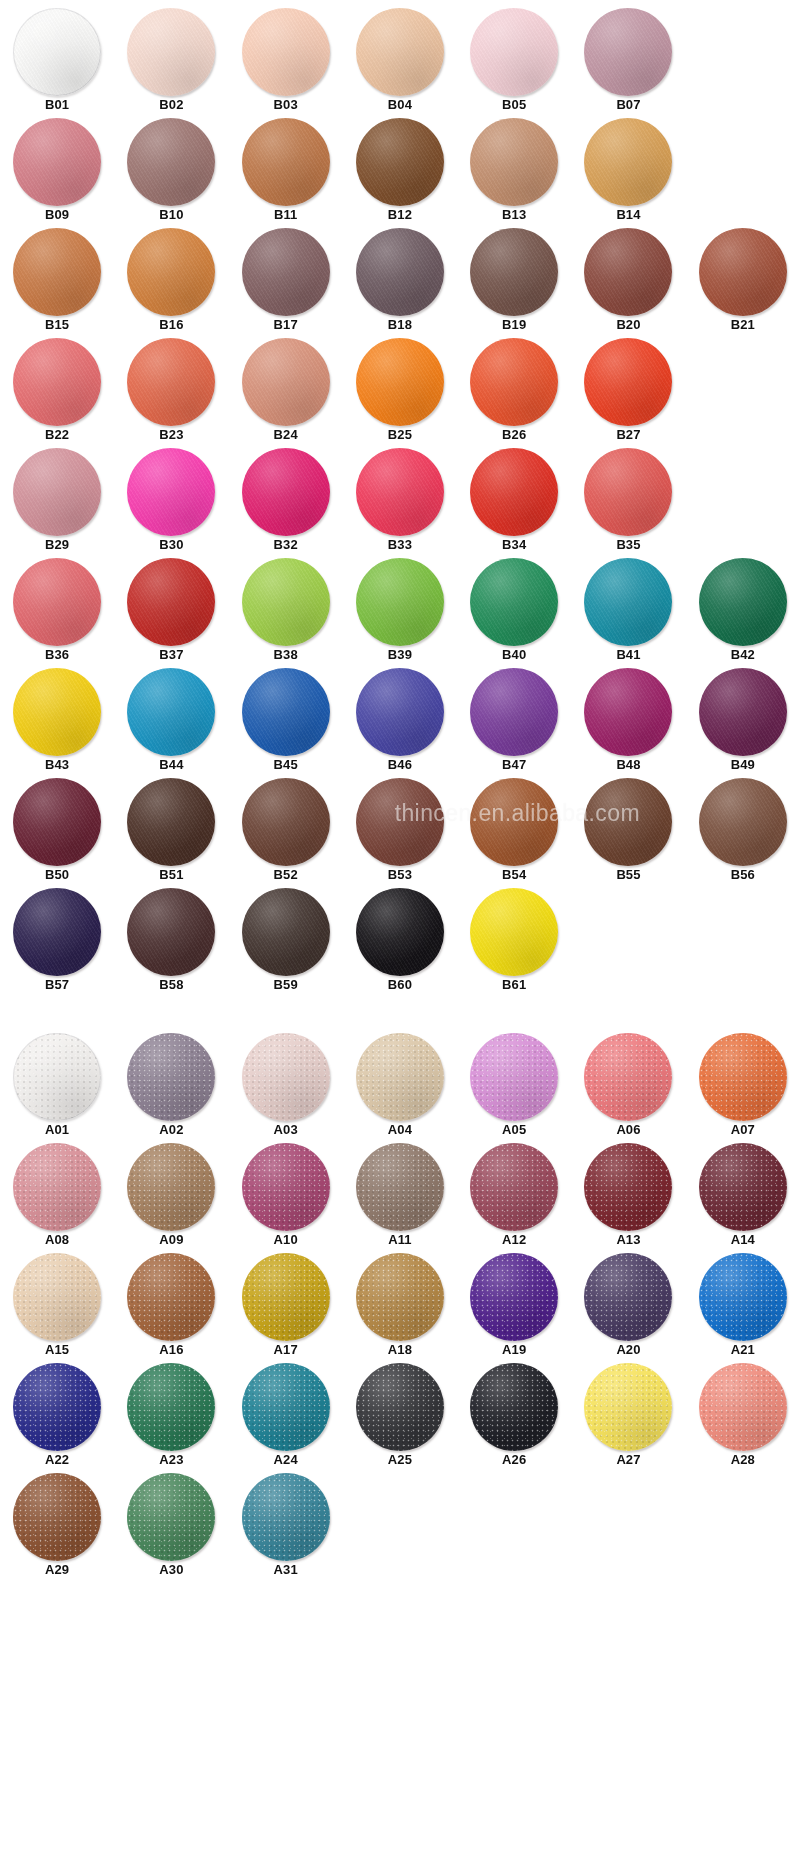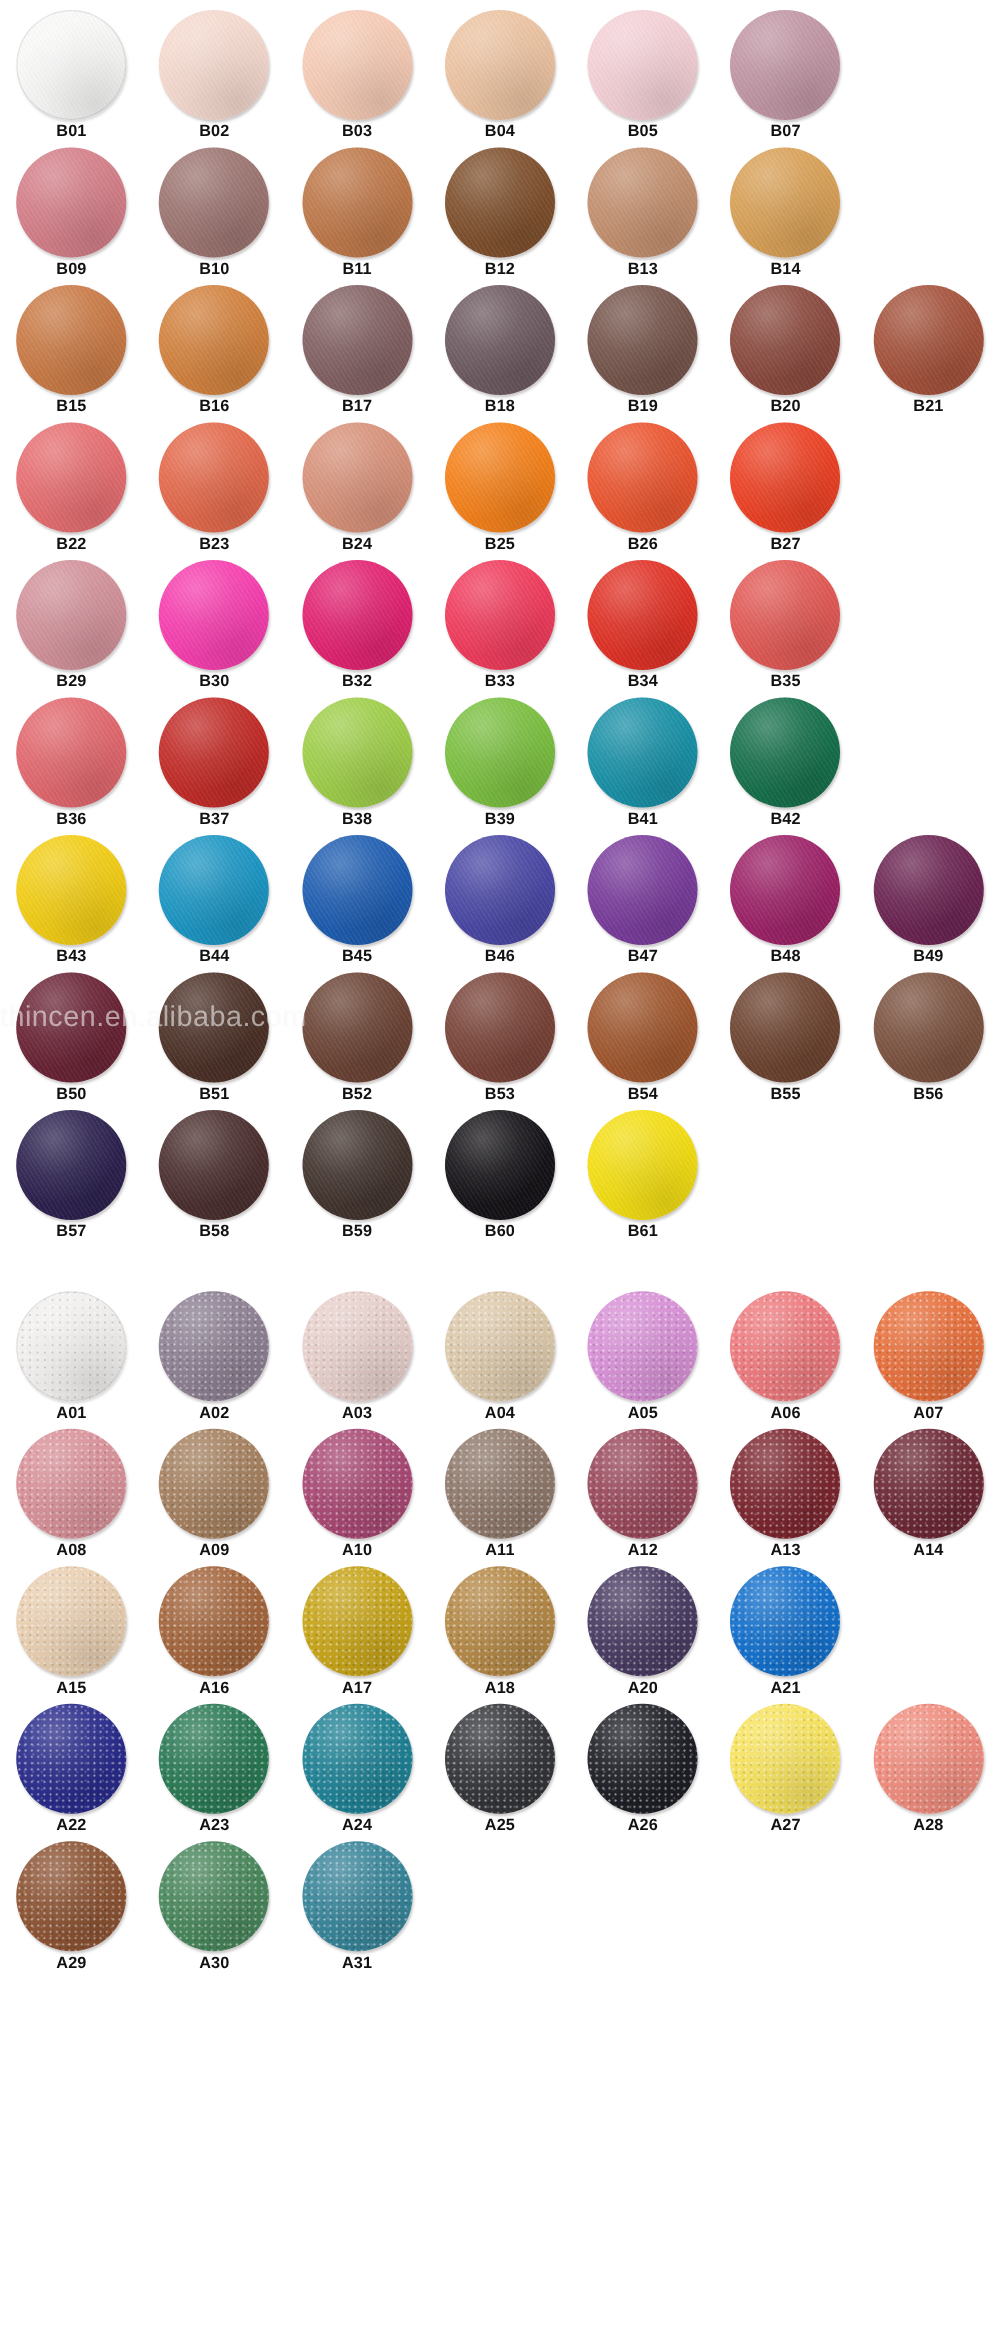--- a/index.html
+++ b/index.html
@@ -117,21 +117,21 @@
     margin-top: 2px;
     letter-spacing: 0.1px;
     text-align: center;
     white-space: nowrap;
   }
 
   .watermark {
     position: absolute;
     left: 0;
     width: 640px;
-    text-align: left;
+    text-align: right;
     font-family: "Liberation Sans", sans-serif;
     font-size: 23px;
     font-weight: 400;
     color: rgba(255,255,255,0.55);
     letter-spacing: 0.4px;
     pointer-events: none;
     text-shadow: 0 0 1px rgba(0,0,0,0.05);
     z-index: 5;
     white-space: nowrap;
   }
@@ -358,20 +358,26 @@
           <div class="label">B38</div>
         </div>
         <div class="swatch-cell">
           <div class="disc-wrap">
             <div class="disc matte" style="background: rgb(124, 193, 65);"></div>
           </div>
           <div class="label">B39</div>
         </div>
         <div class="swatch-cell">
           <div class="disc-wrap">
+            <div class="disc matte" style="background: rgb(35, 144, 91);"></div>
+          </div>
+          <div class="label">B40</div>
+        </div>
+        <div class="swatch-cell">
+          <div class="disc-wrap">
             <div class="disc matte" style="background: rgb(25, 146, 168);"></div>
           </div>
           <div class="label">B41</div>
         </div>
         <div class="swatch-cell">
           <div class="disc-wrap">
             <div class="disc matte" style="background: rgb(22, 113, 76);"></div>
           </div>
           <div class="label">B42</div>
         </div>
@@ -607,20 +613,26 @@
           <div class="label">A17</div>
         </div>
         <div class="swatch-cell">
           <div class="disc-wrap">
             <div class="disc shimmer" style="background: rgb(181, 137, 71);"></div>
           </div>
           <div class="label">A18</div>
         </div>
         <div class="swatch-cell">
           <div class="disc-wrap">
+            <div class="disc shimmer" style="background: rgb(82, 34, 142);"></div>
+          </div>
+          <div class="label">A19</div>
+        </div>
+        <div class="swatch-cell">
+          <div class="disc-wrap">
             <div class="disc shimmer" style="background: rgb(74, 60, 99);"></div>
           </div>
           <div class="label">A20</div>
         </div>
         <div class="swatch-cell">
           <div class="disc-wrap">
             <div class="disc shimmer" style="background: rgb(20, 113, 205);"></div>
           </div>
           <div class="label">A21</div>
         </div>

